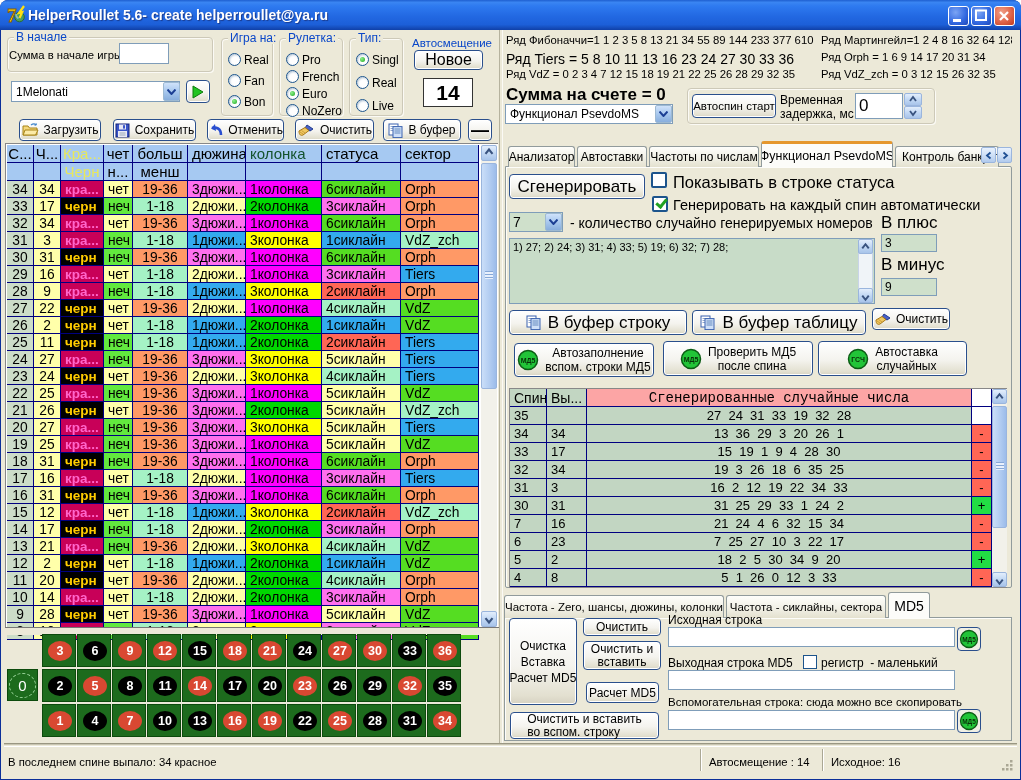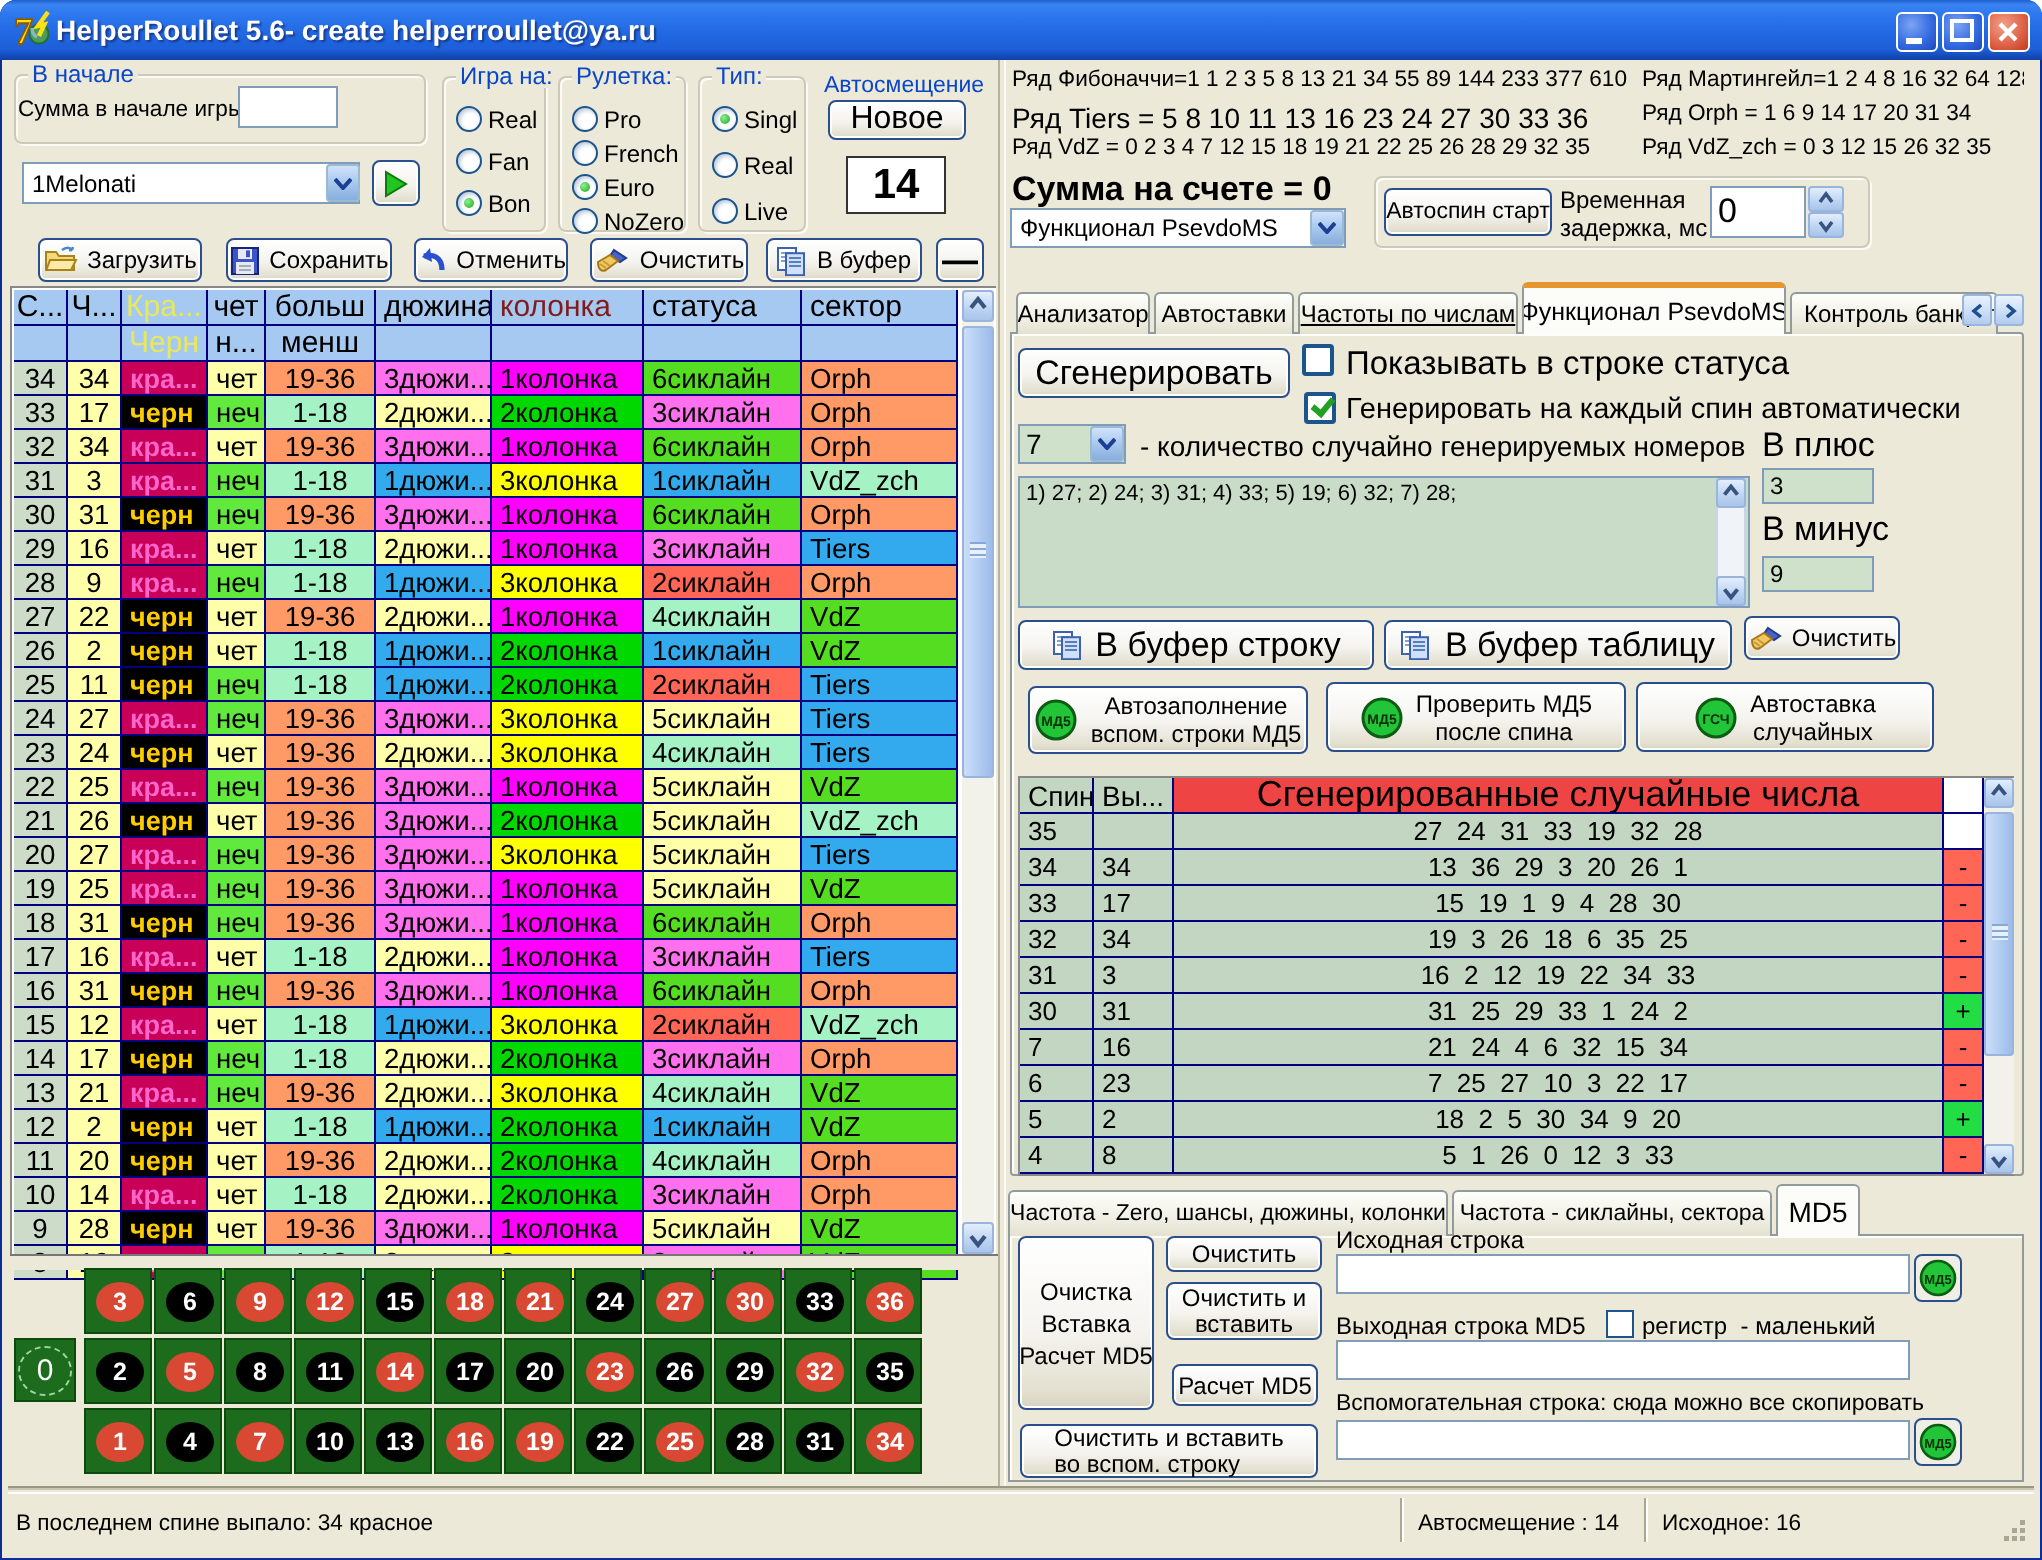--- a/index.html
+++ b/index.html
@@ -143,21 +143,21 @@
     <span>В буфер</span>
   </div>
 <div class="btn" style="left:468px;top:119px;width:24px;height:22px;font-size:18px;font-weight:bold;">—</div>
 <div class="abs" style="left:5px;top:143px;width:493px;height:486px;background:#fff;border:1px solid #888;border-right:none;"></div>
 <div class="cell cc" style="left:7px;top:145px;width:27px;height:18px;background:#a6c9f2;border-right:1.5px solid #000080;border-bottom:1.5px solid #000080;color:#000;font-size:15px;">С...</div>
 <div class="cell cc" style="left:34px;top:145px;width:27px;height:18px;background:#a6c9f2;border-right:1.5px solid #000080;border-bottom:1.5px solid #000080;color:#000;font-size:15px;">Ч...</div>
 <div class="cell cc" style="left:61px;top:145px;width:43px;height:18px;background:#a6c9f2;border-right:1.5px solid #000080;border-bottom:1.5px solid #000080;color:#e8e85c;font-size:15px;">Кра...</div>
 <div class="cell cc" style="left:104px;top:145px;width:29px;height:18px;background:#a6c9f2;border-right:1.5px solid #000080;border-bottom:1.5px solid #000080;color:#000;font-size:15px;">чет</div>
 <div class="cell cc" style="left:133px;top:145px;width:55px;height:18px;background:#a6c9f2;border-right:1.5px solid #000080;border-bottom:1.5px solid #000080;color:#000;font-size:15px;">больш</div>
 <div class="cell" style="left:188px;top:145px;width:58px;height:18px;background:#a6c9f2;border-right:1.5px solid #000080;border-bottom:1.5px solid #000080;color:#000;font-size:15px;">дюжина</div>
-<div class="cell" style="left:246px;top:145px;width:76px;height:18px;background:#a6c9f2;border-right:1.5px solid #000080;border-bottom:1.5px solid #000080;color:#7f1d1d;font-size:15px;">колонка</div>
+<div class="cell" style="left:246px;top:145px;width:76px;height:18px;background:#a6c9f2;border-right:1.5px solid #000080;border-bottom:1.5px solid #000080;color:#14532d;font-size:15px;">колонка</div>
 <div class="cell" style="left:322px;top:145px;width:79px;height:18px;background:#a6c9f2;border-right:1.5px solid #000080;border-bottom:1.5px solid #000080;color:#000;font-size:15px;">статуса</div>
 <div class="cell" style="left:401px;top:145px;width:78px;height:18px;background:#a6c9f2;border-right:1.5px solid #000080;border-bottom:1.5px solid #000080;color:#000;font-size:15px;">сектор</div>
 <div class="cell cc" style="left:7px;top:163px;width:27px;height:18px;background:#a6c9f2;border-right:1.5px solid #000080;border-bottom:1.5px solid #000080;color:#000;font-size:15px;"></div>
 <div class="cell cc" style="left:34px;top:163px;width:27px;height:18px;background:#a6c9f2;border-right:1.5px solid #000080;border-bottom:1.5px solid #000080;color:#000;font-size:15px;"></div>
 <div class="cell cc" style="left:61px;top:163px;width:43px;height:18px;background:#a6c9f2;border-right:1.5px solid #000080;border-bottom:1.5px solid #000080;color:#e8e85c;font-size:15px;">Черн</div>
 <div class="cell cc" style="left:104px;top:163px;width:29px;height:18px;background:#a6c9f2;border-right:1.5px solid #000080;border-bottom:1.5px solid #000080;color:#000;font-size:15px;">н...</div>
 <div class="cell cc" style="left:133px;top:163px;width:55px;height:18px;background:#a6c9f2;border-right:1.5px solid #000080;border-bottom:1.5px solid #000080;color:#000;font-size:15px;">менш</div>
 <div class="cell cc" style="left:188px;top:163px;width:58px;height:18px;background:#a6c9f2;border-right:1.5px solid #000080;border-bottom:1.5px solid #000080;color:#000;font-size:15px;"></div>
 <div class="cell cc" style="left:246px;top:163px;width:76px;height:18px;background:#a6c9f2;border-right:1.5px solid #000080;border-bottom:1.5px solid #000080;color:#000;font-size:15px;"></div>
 <div class="cell cc" style="left:322px;top:163px;width:79px;height:18px;background:#a6c9f2;border-right:1.5px solid #000080;border-bottom:1.5px solid #000080;color:#000;font-size:15px;"></div>
@@ -574,21 +574,21 @@
     </svg>
   </div>
 <div class="abs" style="left:505px;top:166px;width:507px;height:422px;background:#ece9d8;border:1px solid #919b9c;border-radius:0 2px 2px 2px;box-shadow:inset 1px 1px 0 #fdfdfa;"></div>
 <div class="tabs">
     <div class="tab" style="left:508px;top:146px;width:67px;height:21px;">Анализатор</div>
   </div>
 <div class="tabs">
     <div class="tab" style="left:577px;top:146px;width:70px;height:21px;">Автоставки</div>
   </div>
 <div class="tabs">
-    <div class="tab" style="left:649px;top:146px;width:110px;height:21px;text-decoration:underline;">Частоты по числам</div>
+    <div class="tab" style="left:649px;top:146px;width:110px;height:21px;">Частоты по числам</div>
   </div>
 <div class="tabs">
     <div class="tab sel" style="left:761px;top:141px;width:132px;height:26px;font-size:12.5px;">Функционал PsevdoMS</div>
   </div>
 <div class="tabs">
     <div class="tab" style="left:895px;top:146px;width:104px;height:21px;justify-content:flex-start;padding-left:6px;">Контроль банкрот</div>
   </div>
 <div class="abs" style="left:981px;top:147px;width:15px;height:16px;border-radius:2px;border:1px solid #9ab5dd;background:linear-gradient(180deg,#e9f2fd,#cfe0f7 50%,#b2cbed);display:flex;align-items:center;justify-content:center;">
     <svg width="8" height="9">
       <path d="M5.5 1.5 L2 4.5 L5.5 7.5" fill="none" stroke="#1f4f93" stroke-width="1.8"></path>
@@ -668,21 +668,21 @@
 <div class="btn" style="left:818px;top:341px;width:149px;height:35px;font-size:12px;gap:6px;">
     <svg width="22" height="22">
       <circle cx="11" cy="11" r="9.5" fill="#22c438" stroke="#0c5c14" stroke-width="1.5"></circle>
       <text x="11" y="14" text-anchor="middle" font-size="7" font-weight="bold" fill="#083008">ГСЧ</text>
     </svg>
     <span style="text-align:center;line-height:14px;">Автоставка<br>случайных</span>
   </div>
 <div class="abs" style="left:509px;top:388px;width:498px;height:200px;background:#c2d6c2;border:1px solid #888;"></div>
 <div class="cell" style="left:510px;top:389px;width:37px;height:18px;background:#c2d6c2;border-right:1.5px solid #000080;border-bottom:1.5px solid #000080;font-size:14px;">Спин</div>
 <div class="cell" style="left:547px;top:389px;width:40px;height:18px;background:#c2d6c2;border-right:1.5px solid #000080;border-bottom:1.5px solid #000080;font-size:14px;">Вы...</div>
-<div class="cell cc" style="left:587px;top:389px;width:385px;height:18px;background:#ef4444;border-right:1.5px solid #000080;border-bottom:1.5px solid #000080;font-size:18px;">Сгенерированные случайные числа</div>
+<div class="cell cc" style="left:587px;top:389px;width:385px;height:18px;background:#fca5a5;border-right:1.5px solid #000080;border-bottom:1.5px solid #000080;font-size:14px;font-family:Liberation Mono, monospace;">Сгенерированные случайные числа</div>
 <div class="cell cc" style="left:972px;top:389px;width:20px;height:18px;background:#ffffff;border-right:1.5px solid #000080;border-bottom:1.5px solid #000080;font-size:13px;"></div>
 <div class="cell" style="left:510px;top:407px;width:37px;height:18px;background:#c2d6c2;border-right:1.5px solid #000080;border-bottom:1.5px solid #000080;font-size:13px;">35</div>
 <div class="cell" style="left:547px;top:407px;width:40px;height:18px;background:#c2d6c2;border-right:1.5px solid #000080;border-bottom:1.5px solid #000080;font-size:13px;"></div>
 <div class="cell cc" style="left:587px;top:407px;width:385px;height:18px;background:#c2d6c2;border-right:1.5px solid #000080;border-bottom:1.5px solid #000080;font-size:13px;">27&nbsp; 24&nbsp; 31&nbsp; 33&nbsp; 19&nbsp; 32&nbsp; 28</div>
 <div class="cell cc" style="left:972px;top:407px;width:20px;height:18px;background:#ffffff;border-right:1.5px solid #000080;border-bottom:1.5px solid #000080;font-size:13px;"></div>
 <div class="cell" style="left:510px;top:425px;width:37px;height:18px;background:#c2d6c2;border-right:1.5px solid #000080;border-bottom:1.5px solid #000080;font-size:13px;">34</div>
 <div class="cell" style="left:547px;top:425px;width:40px;height:18px;background:#c2d6c2;border-right:1.5px solid #000080;border-bottom:1.5px solid #000080;font-size:13px;">34</div>
 <div class="cell cc" style="left:587px;top:425px;width:385px;height:18px;background:#c2d6c2;border-right:1.5px solid #000080;border-bottom:1.5px solid #000080;font-size:13px;">13&nbsp; 36&nbsp; 29&nbsp; 3&nbsp; 20&nbsp; 26&nbsp; 1</div>
 <div class="cell cc" style="left:972px;top:425px;width:20px;height:18px;background:#ff6655;border-right:1.5px solid #000080;border-bottom:1.5px solid #000080;font-size:13px;">-</div>
 <div class="cell" style="left:510px;top:443px;width:37px;height:18px;background:#c2d6c2;border-right:1.5px solid #000080;border-bottom:1.5px solid #000080;font-size:13px;">33</div>

